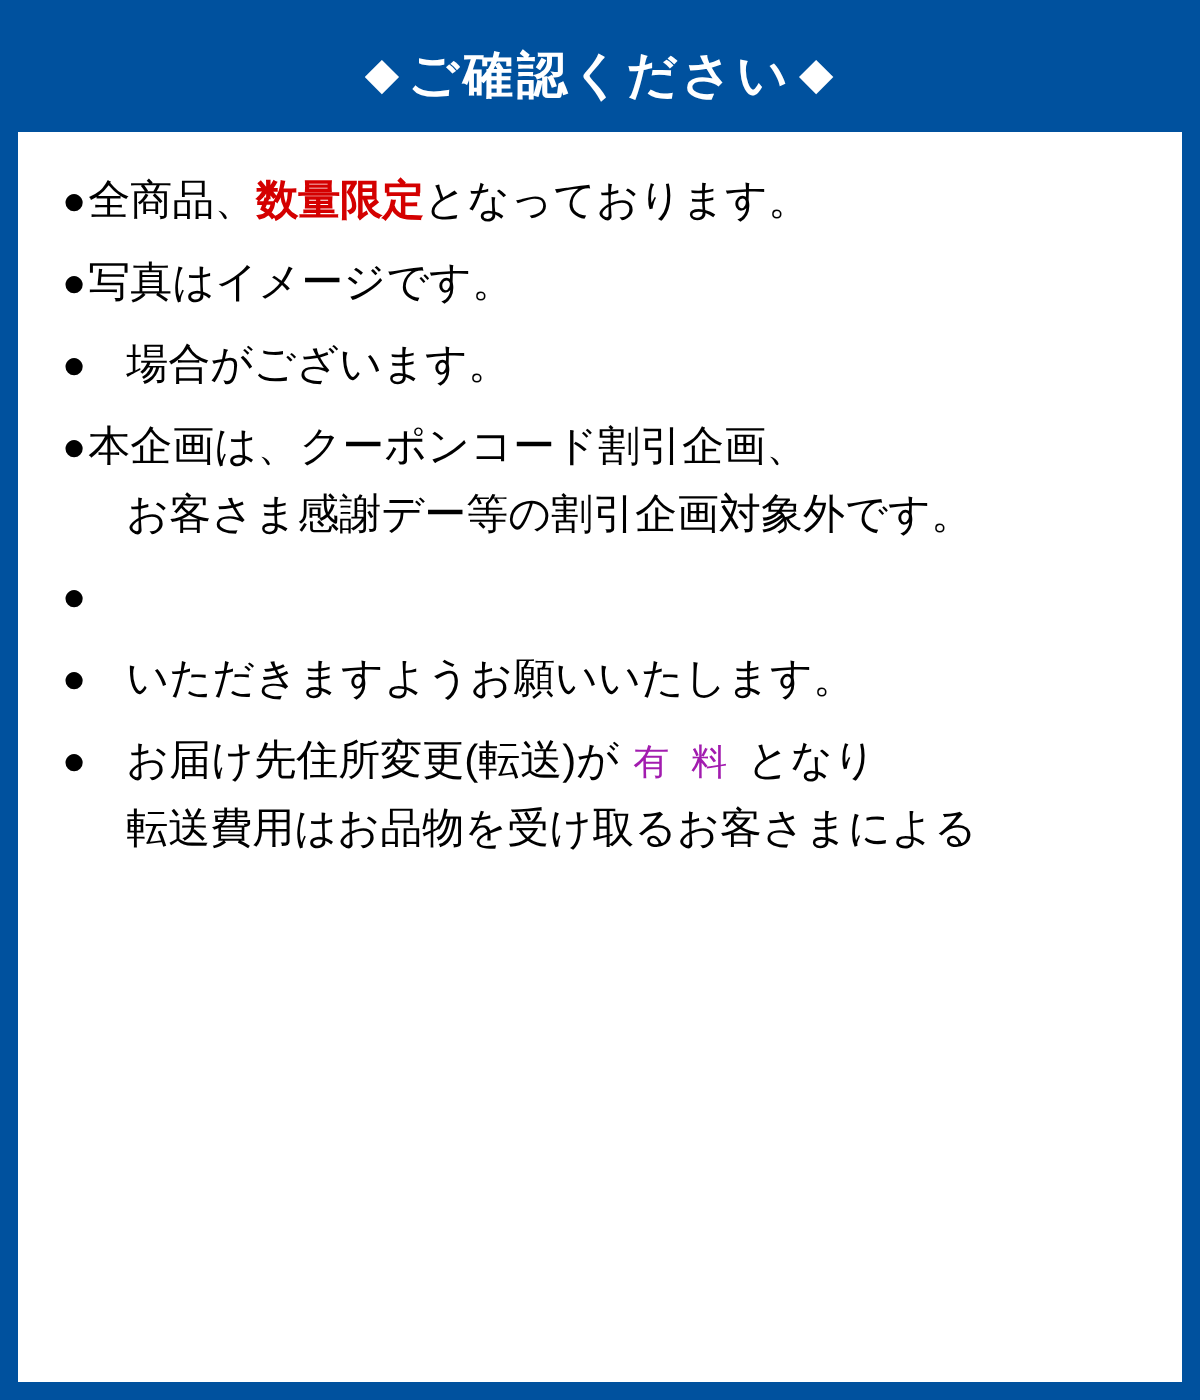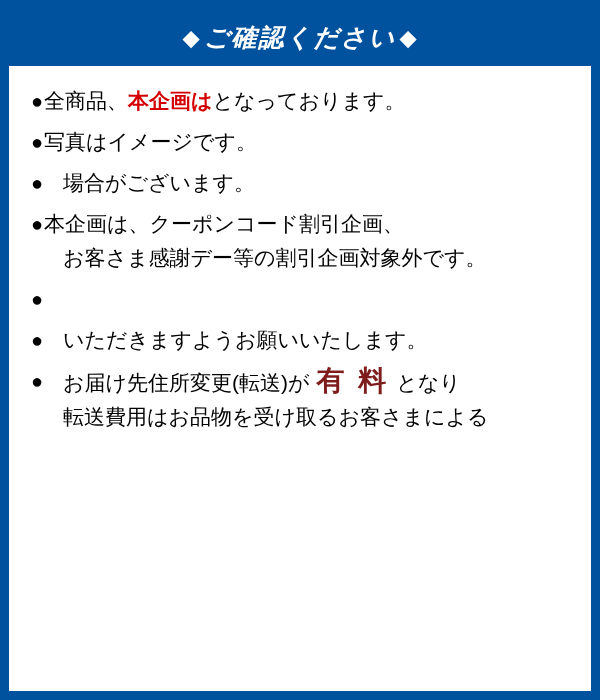--- a/index.html
+++ b/index.html
@@ -36,21 +36,20 @@
     font-weight: bold;
     letter-spacing: 1px;
   }
   .header .diamond {
     font-size: 21px;
     margin: 0 4px;
     line-height: 1;
   }
   .header .title-text {
     letter-spacing: 2px;
-    font-style: italic;
   }
   .body {
     position: absolute;
     top: 57px;
     left: 0;
     right: 0;
     bottom: 0;
     padding: 18px 22px 0 22px;
     box-sizing: border-box;
     color: #000000;
@@ -75,43 +74,43 @@
     white-space: nowrap;
   }
   .line.indent {
     padding-left: 19px;
   }
   .red {
     color: #d40000;
     font-weight: bold;
   }
   .big-red {
-    color: #7f1d1d;
-    font-weight: bold;
-    font-size: 28px;
+    color: #a21caf;
+    font-weight: normal;
+    font-size: 18px;
     letter-spacing: 3px;
     margin: 0 7px;
   }
 </style>
 </head>
 <body>
 
 <div class="banner">
 
   <div class="header">
     <span class="diamond">◆</span>
     <span class="title-text">ご確認ください</span>
     <span class="diamond">◆</span>
   </div>
 
   <div class="body">
       <div class="item">
         <span class="bullet">●</span>
         <div class="lines">
-          <div class="line"><span>全商品、</span><span class="red">本企画は</span><span>となっております。</span></div>
+          <div class="line"><span>全商品、</span><span class="red">数量限定</span><span>となっております。</span></div>
         </div>
       </div>
       <div class="item">
         <span class="bullet">●</span>
         <div class="lines">
           <div class="line"><span>写真はイメージです。</span></div>
         </div>
       </div>
       <div class="item">
         <span class="bullet">●</span>

